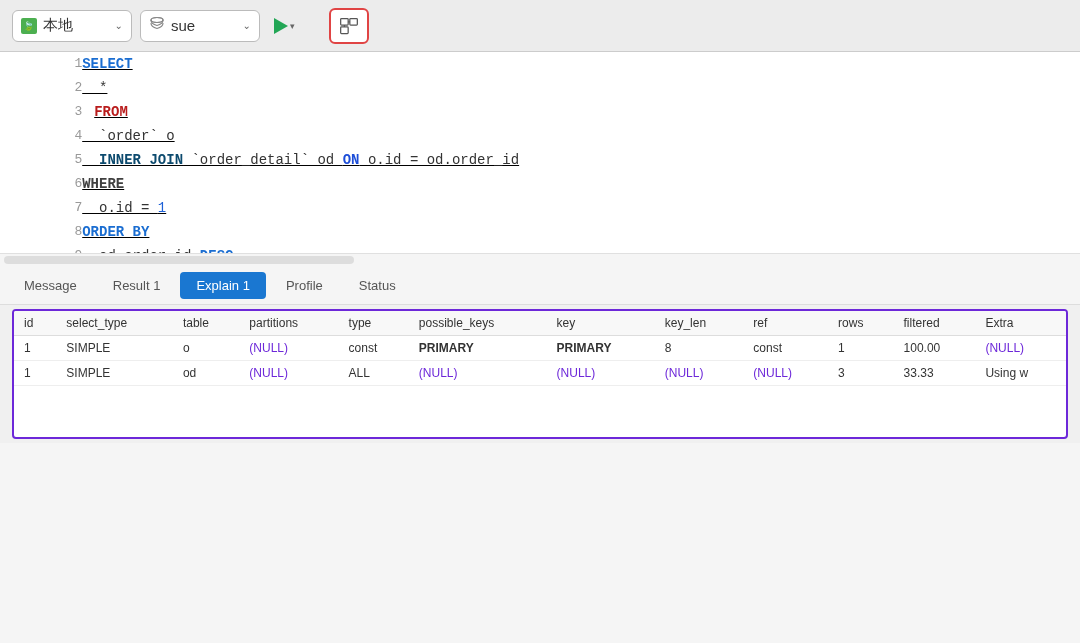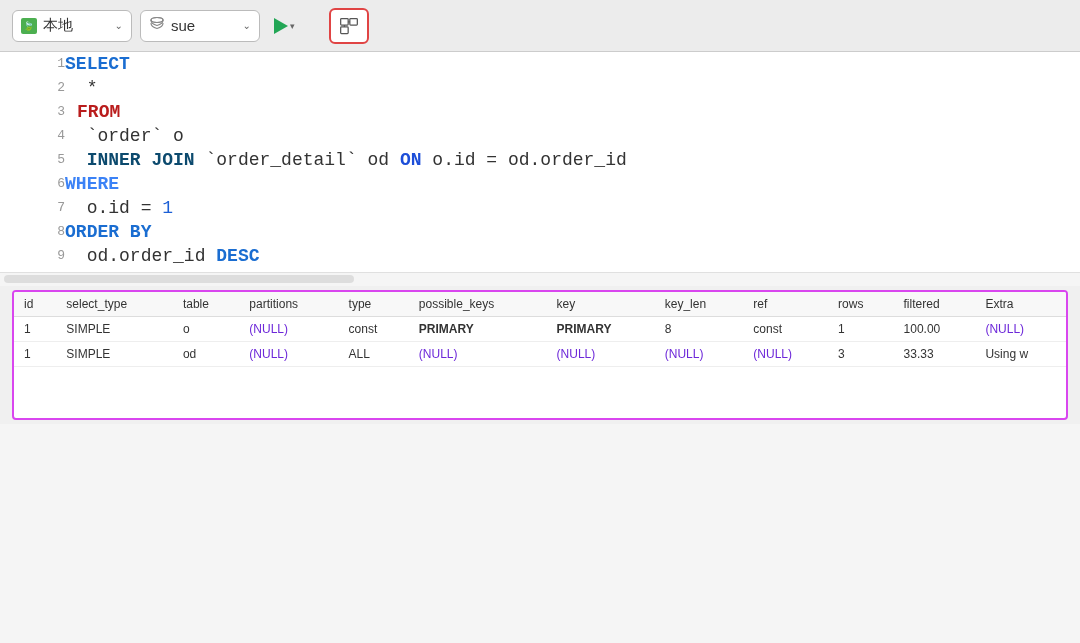--- a/index.html
+++ b/index.html
@@ -139,25 +139,26 @@
       text-align: right;
       padding: 0 12px 0 8px;
       user-select: none;
       min-width: 36px;
       font-size: 13px;
     }
 
     .line-content {
       padding: 0 4px;
       white-space: pre;
-      font-size: 18px;
+      font-size: 14px;
+      text-decoration: underline;
     }
     .kw-select { color: #1a6dd1; font-weight: bold; }
     .kw-from { color: #b91c1c; font-weight: bold; margin-left: 12px; }
-    .kw-where { color: #3b82f6; font-weight: bold; }
+    .kw-where { color: #404040; font-weight: bold; }
     .kw-order { color: #1a6dd1; font-weight: bold; margin-top: 6px; }
     .kw-inner { color: #0c4a6e; font-weight: bold; }
     .kw-on { color: #1d4ed8; font-weight: bold; }
     .kw-desc { color: #1a6dd1; font-weight: bold; }
     .num-val { color: #1c5fd6; }
     .plain { color: #333; }
 
     .scrollbar-area {
       height: 14px;
       background: #f5f5f5;
@@ -197,21 +198,21 @@
     .tab.active {
       background: #1a77d1;
       color: white;
       border-radius: 4px;
     }
 
     .results-area {
       background: white;
       flex: 0 0 130px;
       overflow: auto;
-      border: 2px solid #d946ef;
+      border: 2px solid #6d28d9;
       margin: 4px 12px;
       border-radius: 4px;
     }
 
     .result-table {
       width: 100%;
       border-collapse: collapse;
       font-size: 12px;
     }
 
@@ -337,20 +338,27 @@
         </tr>
 
       </tbody>
     </table>
   </div>
 
   <div class="scrollbar-area">
     <div class="scrollbar-track"></div>
   </div>
 
+  <div class="tabs-bar">
+    <button class="tab">Message</button>
+    <button class="tab">Result 1</button>
+    <button class="tab active">Explain 1</button>
+    <button class="tab">Profile</button>
+    <button class="tab">Status</button>
+  </div>
 
   <div class="results-area">
     <table class="result-table">
       <thead>
         <tr>
           <th>id</th>
           <th>select_type</th>
           <th>table</th>
           <th>partitions</th>
           <th>type</th>

